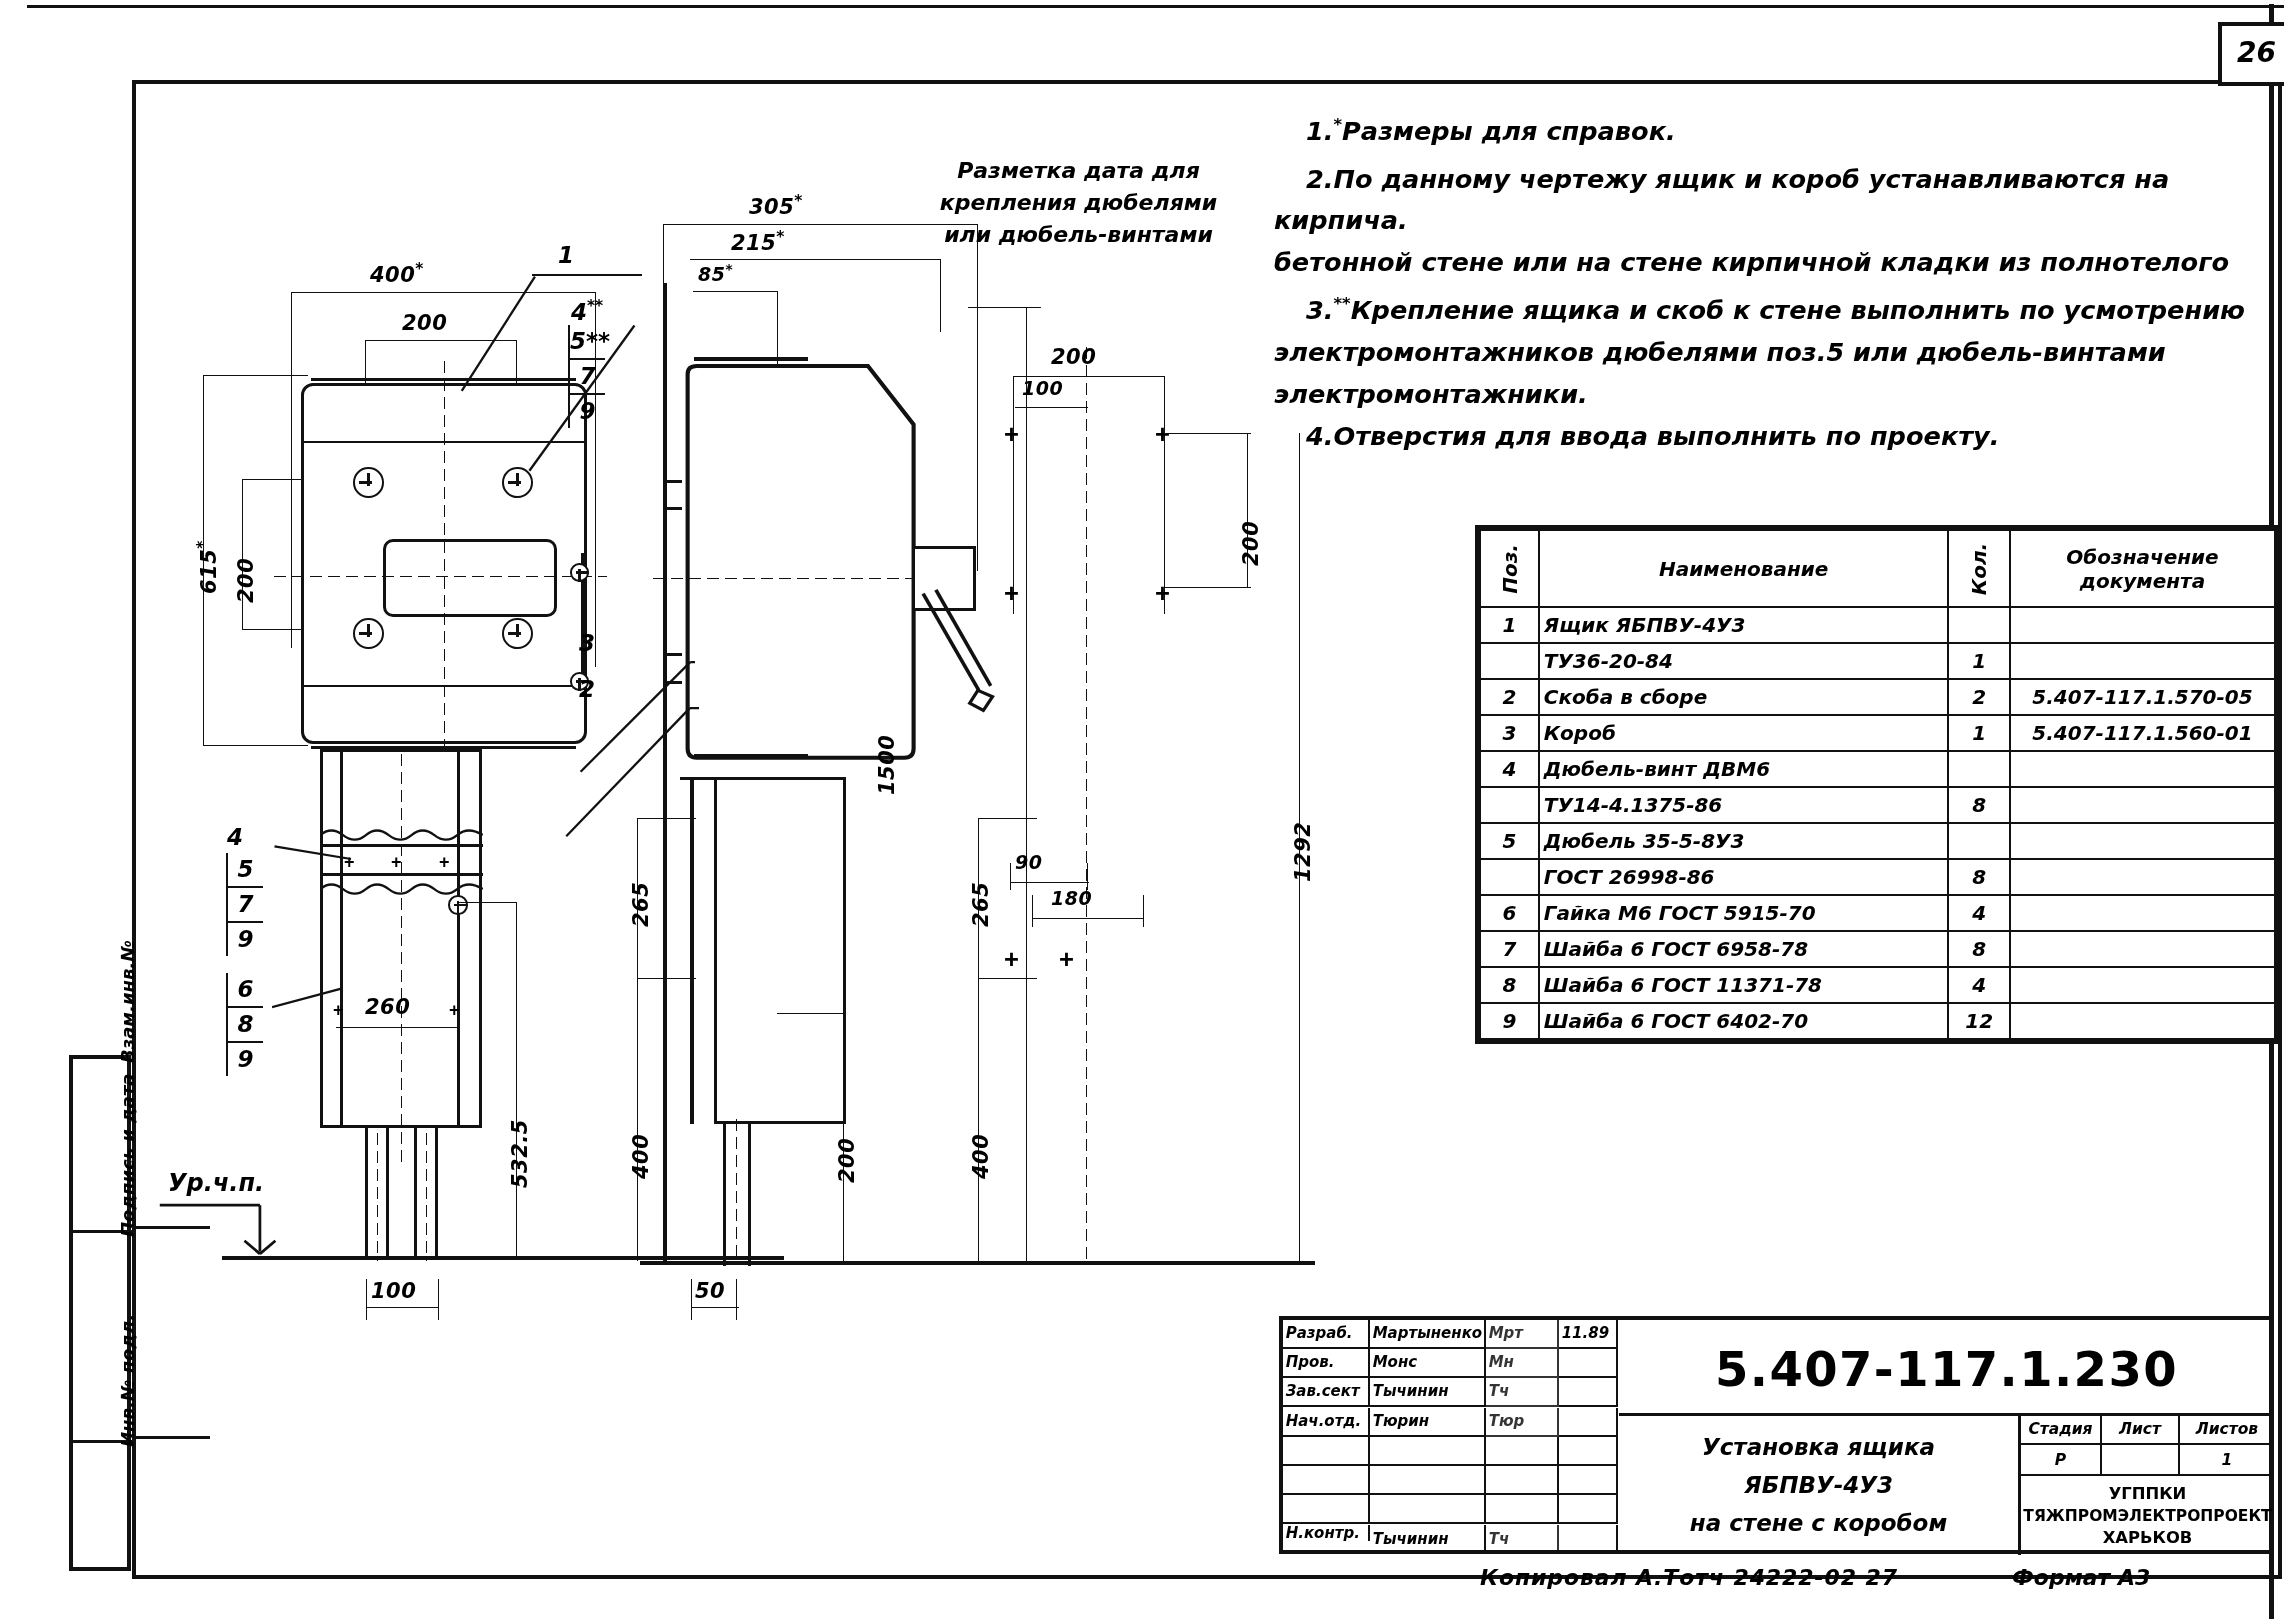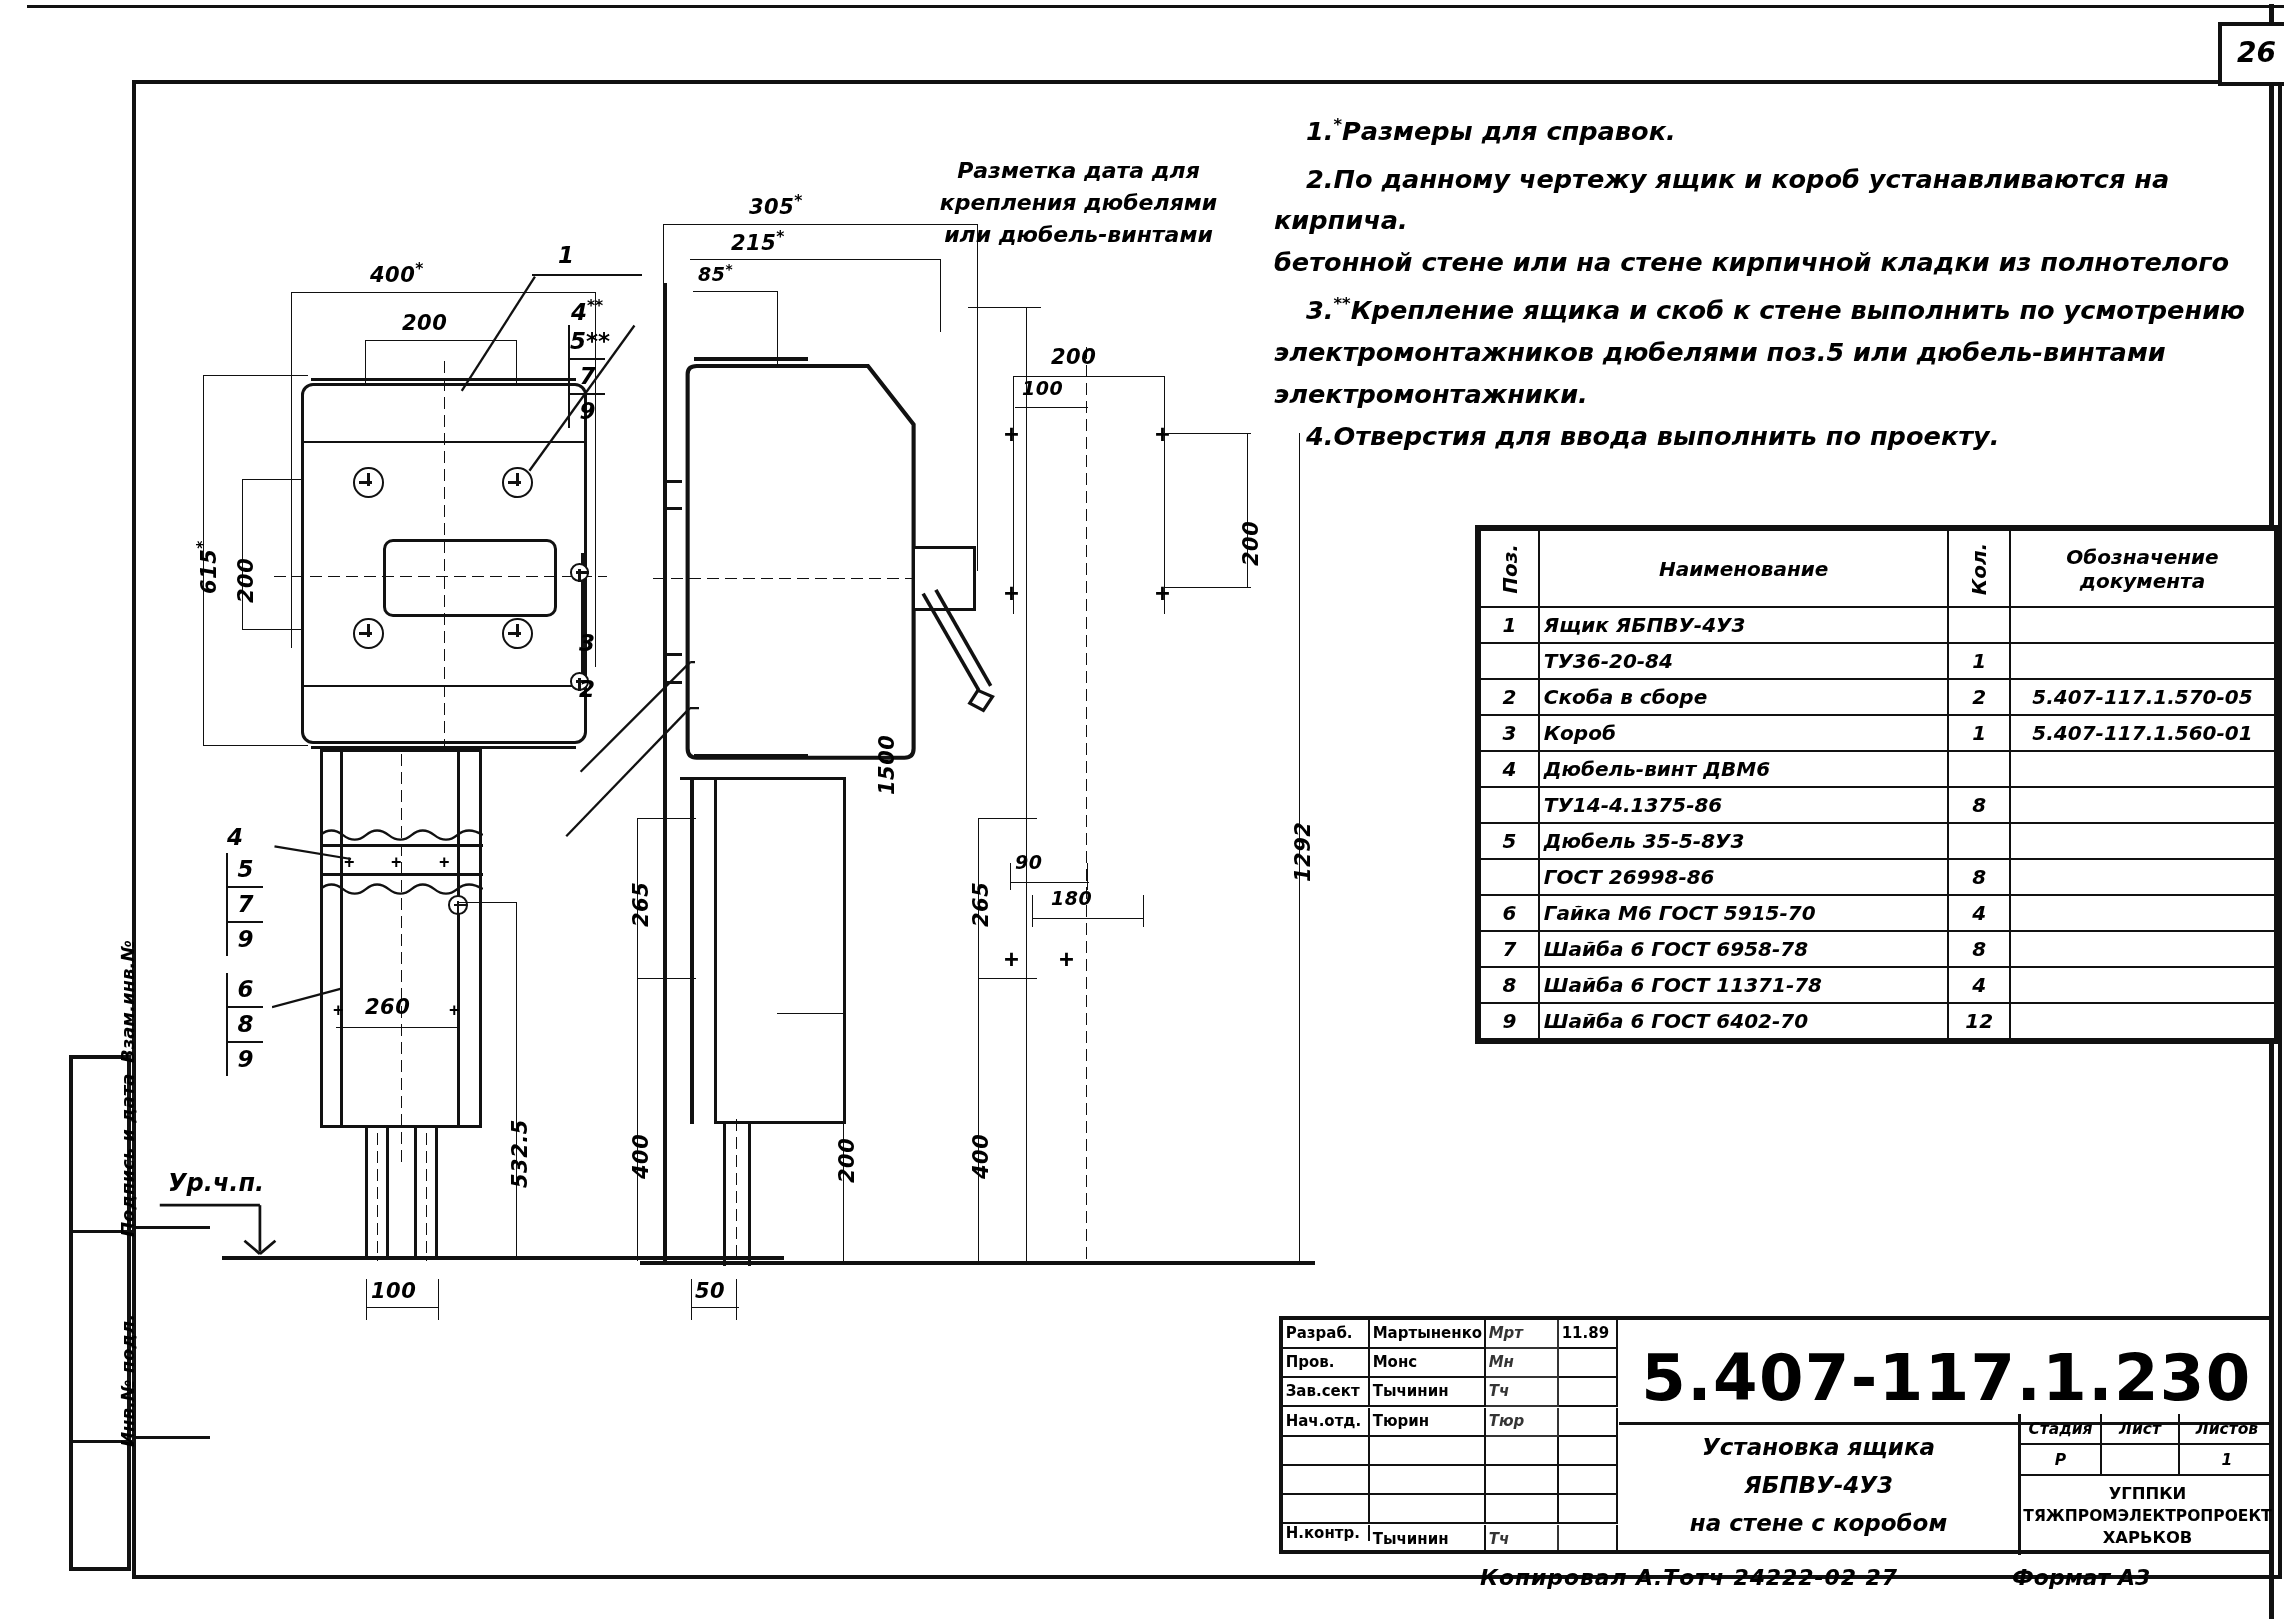--- a/index.html
+++ b/index.html
@@ -61,28 +61,28 @@
   .c-doc{width:265px;text-align:center;}
   .c-name{text-align:left;margin-left:16px;}
   #spec thead td{height:77px;vertical-align:middle;text-align:center;}
   .rot{display:inline-block;transform:rotate(-90deg);white-space:nowrap;}
 
   
   #tblock{position:absolute;left:1279px;top:1316px;width:994px;height:238px;
           border:4.1px solid #111;box-sizing:border-box;background:#fff;}
   #tblock .cellbox{position:absolute;border-right:2.7px solid #111;
           border-bottom:2.7px solid #111;box-sizing:border-box;
-          font-family:"DejaVu Sans",sans-serif;font-weight:700;
+          font-family:"DejaVu Sans",sans-serif;font-style:italic;font-weight:700;
           font-size:15px;padding-left:2.7px;line-height:1;display:flex;
           align-items:center;white-space:nowrap;}
   .sig{font-family:"Liberation Serif",serif;font-style:italic;font-size:13.7px;
        color:#111;opacity:.85;}
-  #code-cell{position:absolute;left:336px;top:14px;width:655px;height:91px;
+  #code-cell{position:absolute;left:336px;top:5px;width:655px;height:91px;
        display:flex;align-items:center;justify-content:center;
-       font-family:"DejaVu Sans",sans-serif;font-weight:700;font-size:64px;
+       font-family:"DejaVu Sans",sans-serif;font-weight:700;font-size:48px;
        letter-spacing:1.4px;border-bottom:3.7px solid #111;box-sizing:border-box;}
   #title-cell{position:absolute;left:336px;top:94px;width:402px;height:141px;
        border-right:3.7px solid #111;box-sizing:border-box;
        display:flex;flex-direction:column;align-items:center;justify-content:center;
        font-family:"DejaVu Sans",sans-serif;font-style:italic;font-weight:700;
        font-size:23px;line-height:38px;}
   #stage-wrap{position:absolute;left:738px;top:94px;width:253px;height:141px;}
   .stg{position:absolute;border-right:2.7px solid #111;border-bottom:2.7px solid #111;
        box-sizing:border-box;text-align:center;
        font-family:"DejaVu Sans",sans-serif;font-style:italic;font-weight:700;

